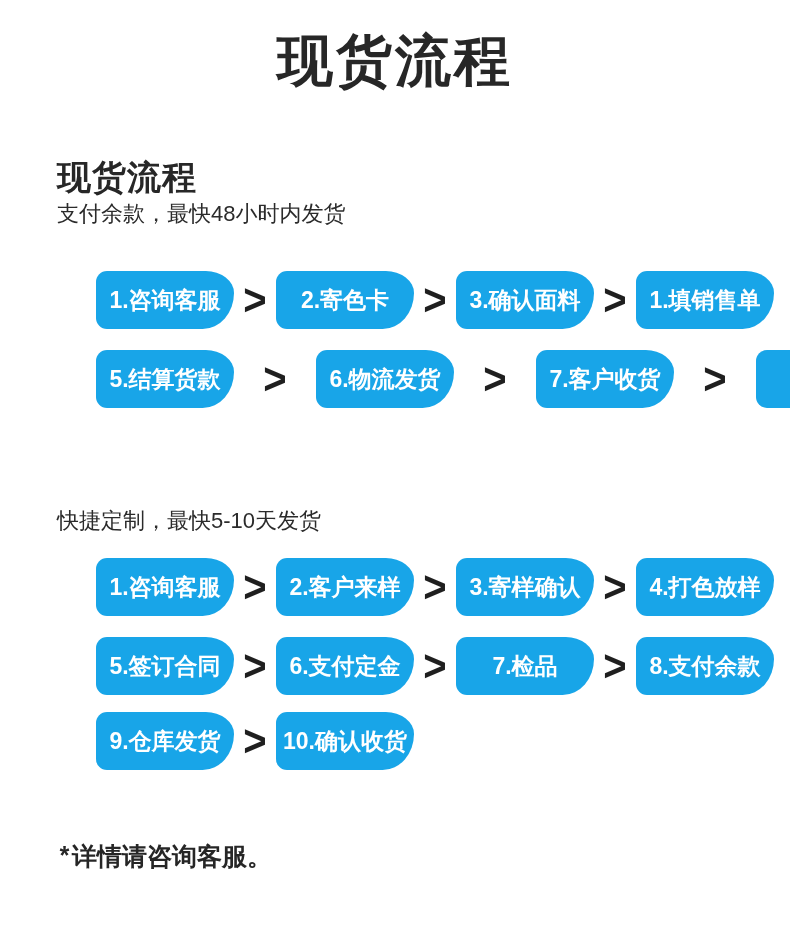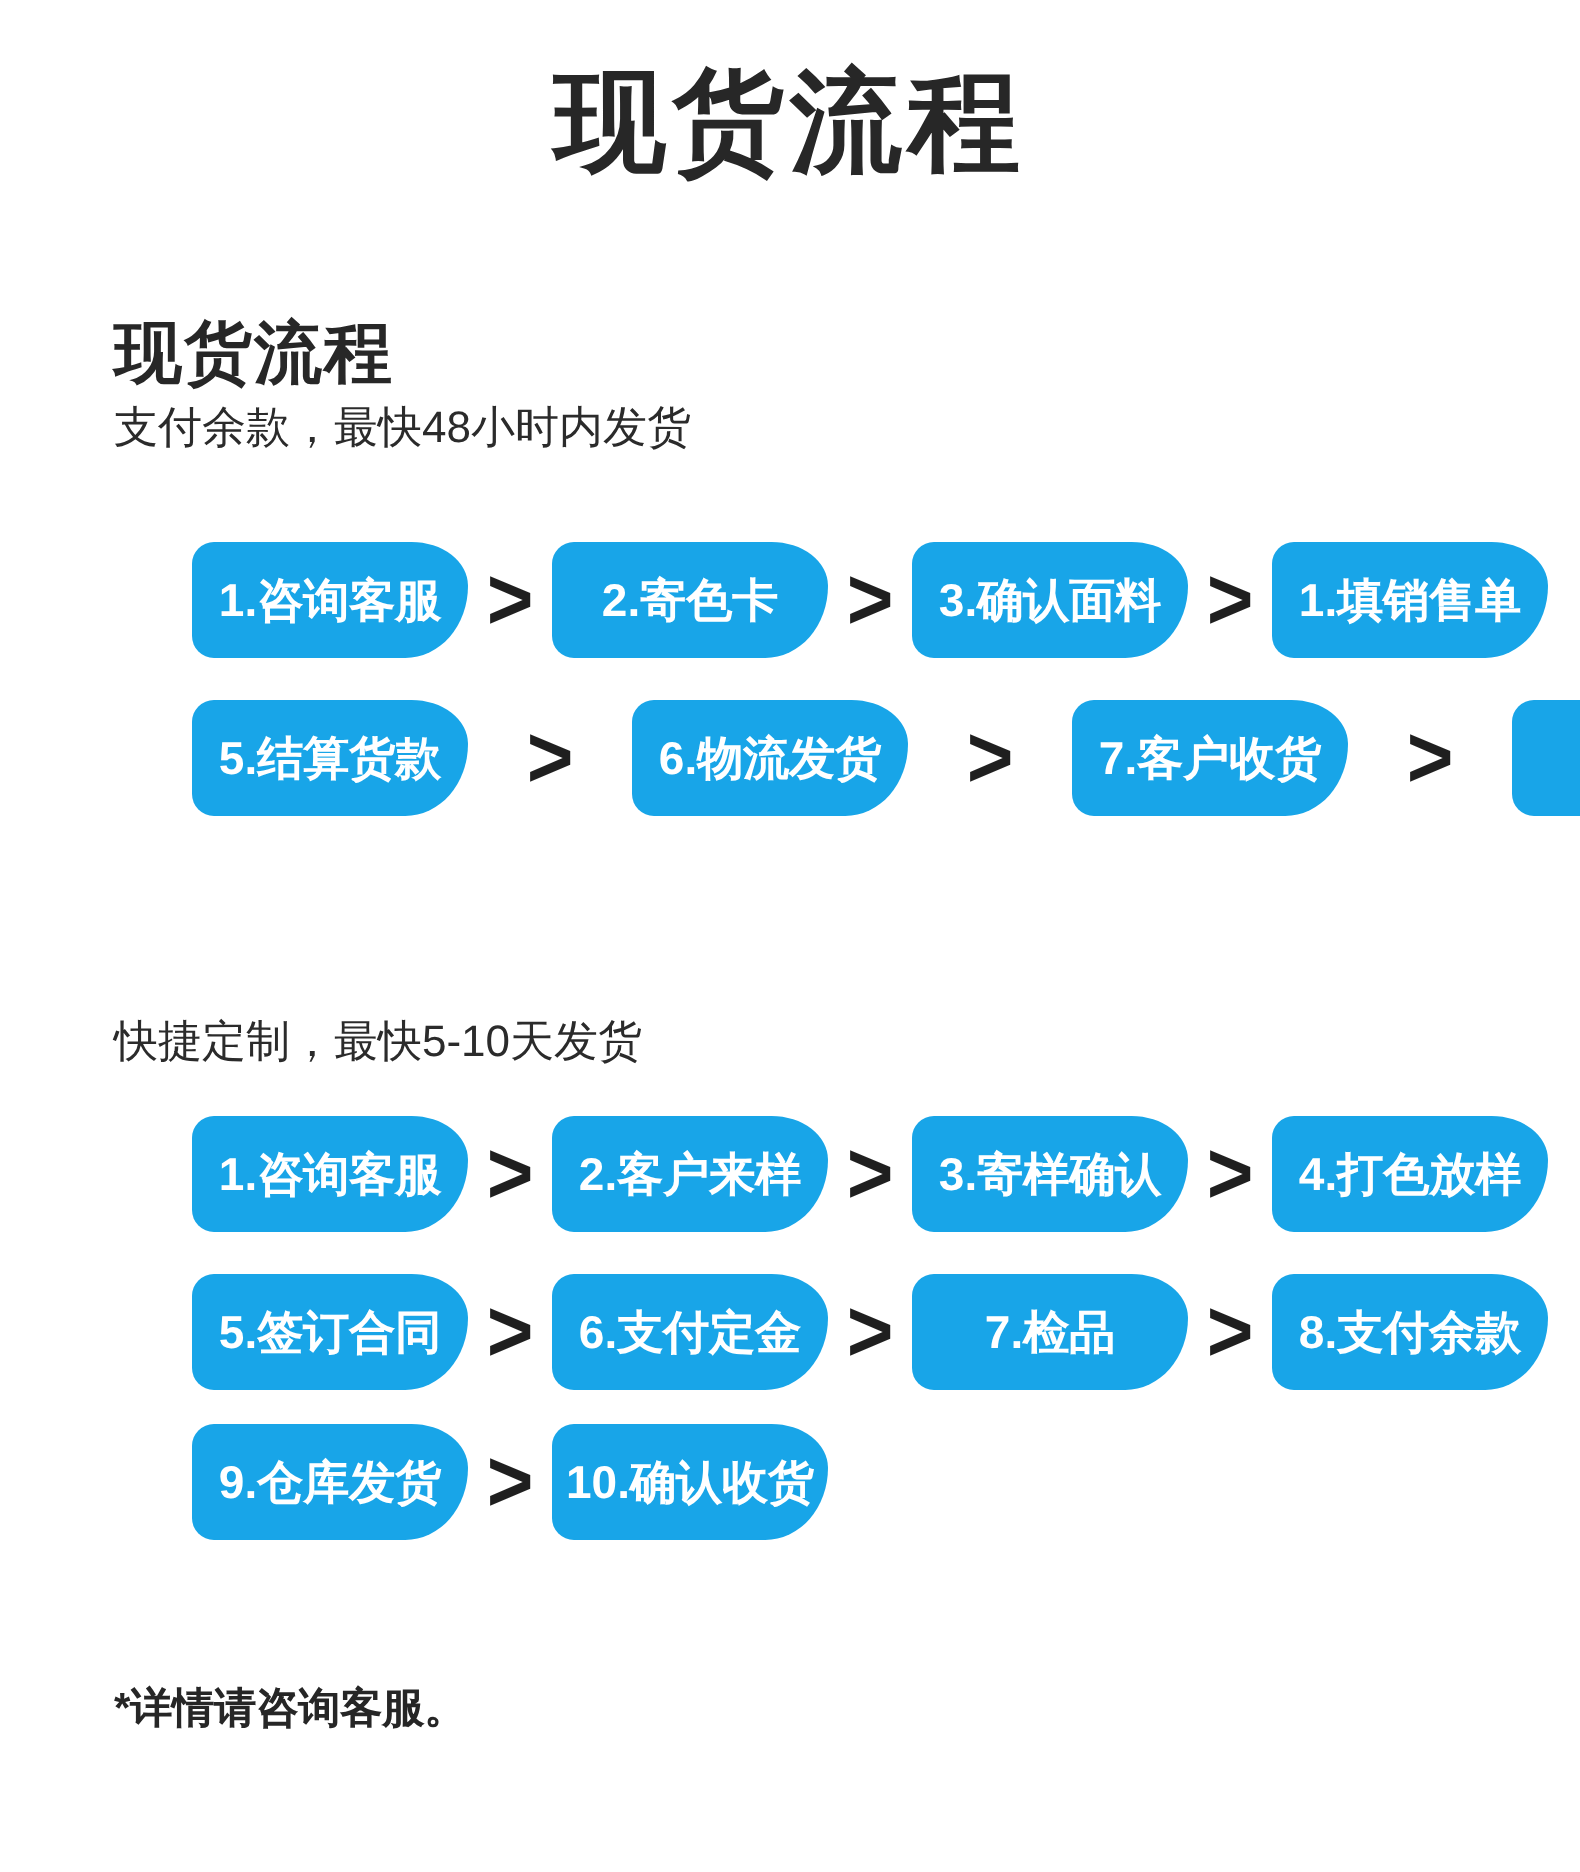--- a/index.html
+++ b/index.html
@@ -73,23 +73,24 @@
     font-size: 40px;
     font-weight: 900;
     color: var(--arrow-dark, #1f1f1f);
     transform: scaleY(1.1);
     user-select: none;
   }
   .footnote {
     position: absolute;
     left: 57px;
     top: 840px;
-    font-size: 21px;
+    font-size: 25px;
     font-weight: 700;
     color: #262626;
+    font-family: Liberation Mono, monospace;
   }
   
   .h1-a { top: 158px; }  .sub-a { top: 201px; }
   .row-a1 { top: 271px; } .row-a2 { top: 350px; gap: 20px; }
   .h1-b { top: 463px; }  .sub-b { top: 508px; }
   .row-b1 { top: 558px; } .row-b2 { top: 637px; text-align: right; } .row-b3 { top: 712px; }
 </style>
 </head>
 <body>
 

